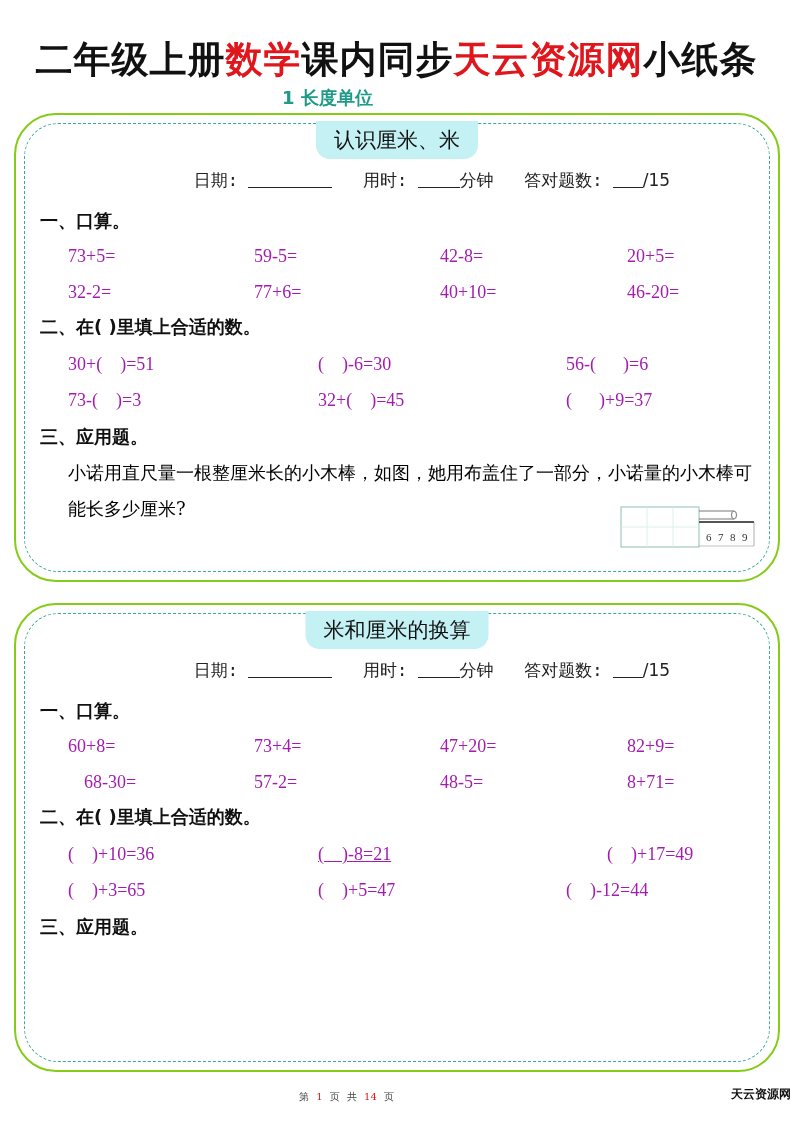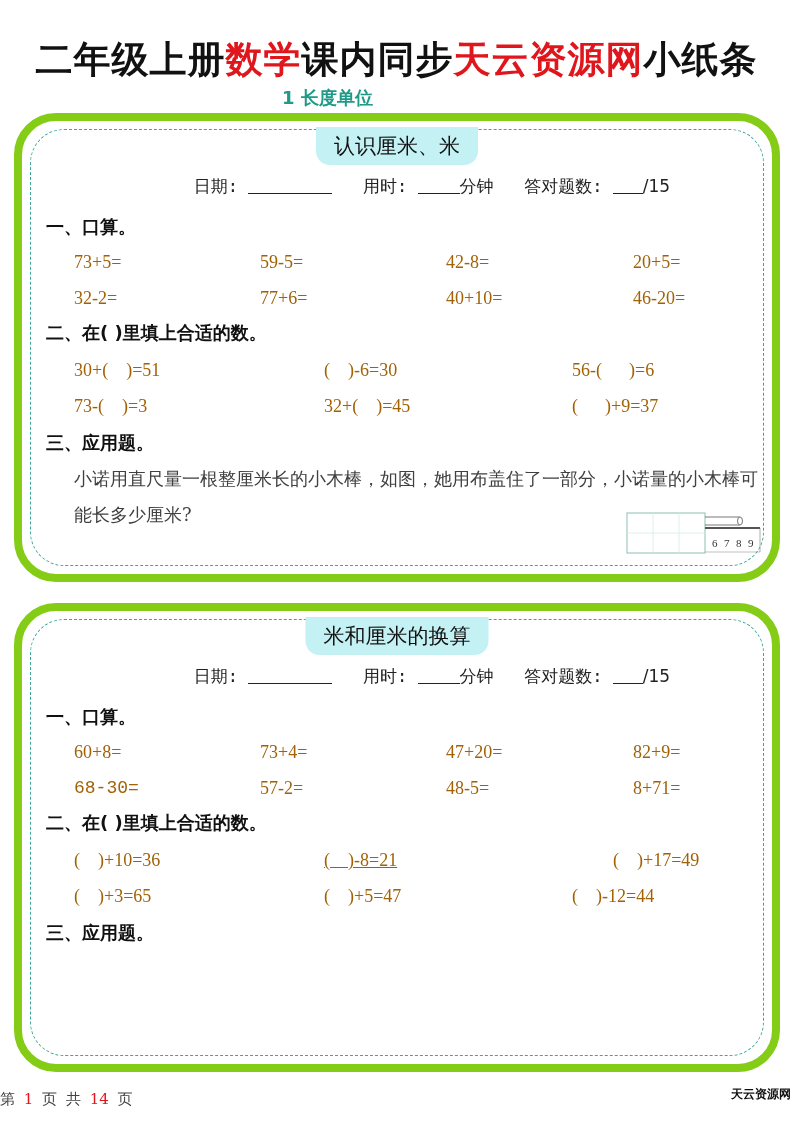--- a/index.html
+++ b/index.html
@@ -15,21 +15,21 @@
   .main-title .red { color: #e0161d; }
 
   .subtitle {
     position: absolute; left: 0; top: 86px; width: 655px; text-align: center;
     font-family: "DejaVu Sans", "Liberation Sans", sans-serif;
     font-size: 18px; font-weight: bold; color: #1e9a86; line-height: 24px;
   }
 
   .card {
     position: absolute; left: 14px; width: 766px;
-    border: 8px solid #84cc16; border-radius: 42px;
+    border: 2px solid #84cc16; border-radius: 42px;
   }
   .card .inner {
     position: absolute; left: 8px; top: 8px; right: 8px; bottom: 8px;
     border: 1.5px dashed #3aa897; border-radius: 34px;
   }
   .card1 { top: 113px; height: 469px; }
   .card2 { top: 603px; height: 469px; }
 
   .tab {
     position: absolute; left: 50%; transform: translateX(-50%);
@@ -53,36 +53,36 @@
   .sec-head {
     position: absolute; left: 24px;
     font-family: "DejaVu Sans", "Liberation Sans", sans-serif;
     font-size: 18px; font-weight: bold; color: #111; line-height: 24px;
   }
 
   .row { position: absolute; left: 52px; right: 20px; height: 26px; }
   .item {
     position: absolute; top: 0;
     font-family: "Liberation Serif", "DejaVu Serif", serif;
-    font-size: 18px; line-height: 26px; color: #a16207; white-space: pre;
+    font-size: 18px; line-height: 26px; color: #a21caf; white-space: pre;
   }
 
   .problem {
     position: absolute; left: 52px; width: 688px;
     font-family: "DejaVu Serif", "Liberation Serif", serif;
-    font-size: 18px; line-height: 36px; color: #404040;
+    font-size: 18px; line-height: 36px; color: #000000;
   }
 
   .ruler-fig {
     position: absolute; left: 604px; top: 391px; width: 136px; height: 42px;
   }
 
   .footer {
-    position: absolute; left: 0; top: 1090px; width: 693px; text-align: left;
-    font-family: "DejaVu Serif", "Liberation Serif", serif; font-size: 15px; color: #444;
+    position: absolute; left: 0; top: 1090px; width: 693px; text-align: center;
+    font-family: "DejaVu Serif", "Liberation Serif", serif; font-size: 10px; color: #444;
     word-spacing: 4px;
   }
   .footer .red { color: #e0161d; }
   .watermark {
     position: absolute; right: 2px; top: 1086px;
     font-family: Liberation Serif, serif;
     font-size: 12px; font-weight: bold; color: #111;
   }
 </style>
 </head>
@@ -155,21 +155,21 @@
   <div class="meta"><span>日期:</span> <span class="blank b-date"></span>   <span>用时:</span> <span class="blank b-time"></span><span>分钟</span>   <span>答对题数:</span> <span class="blank b-score"></span><span class="total">/15</span></div>
 
   <div class="sec-head" style="top:94px;">一、口算。</div>
   <div class="row" style="top:128px;">
     <span class="item" style="left:0;">60+8=</span>
     <span class="item" style="left:186px;">73+4=</span>
     <span class="item" style="left:372px;">47+20=</span>
     <span class="item" style="left:559px;">82+9=</span>
   </div>
   <div class="row" style="top:164px;">
-    <span class="item" style="left:0;font-family:Liberation Mono, monospace;">68-30=</span>
+    <span class="item" style="left:16px;">68-30=</span>
     <span class="item" style="left:186px;">57-2=</span>
     <span class="item" style="left:372px;">48-5=</span>
     <span class="item" style="left:559px;">8+71=</span>
   </div>
 
   <div class="sec-head" style="top:200px;">二、在(    )里填上合适的数。</div>
   <div class="row" style="top:236px;">
     <span class="item" style="left:0;">(    )+10=36</span>
     <span class="item" style="left:250px;text-decoration:underline;">(    )-8=21</span>
     <span class="item" style="left:498px;margin-left:41px;">(    )+17=49</span>

